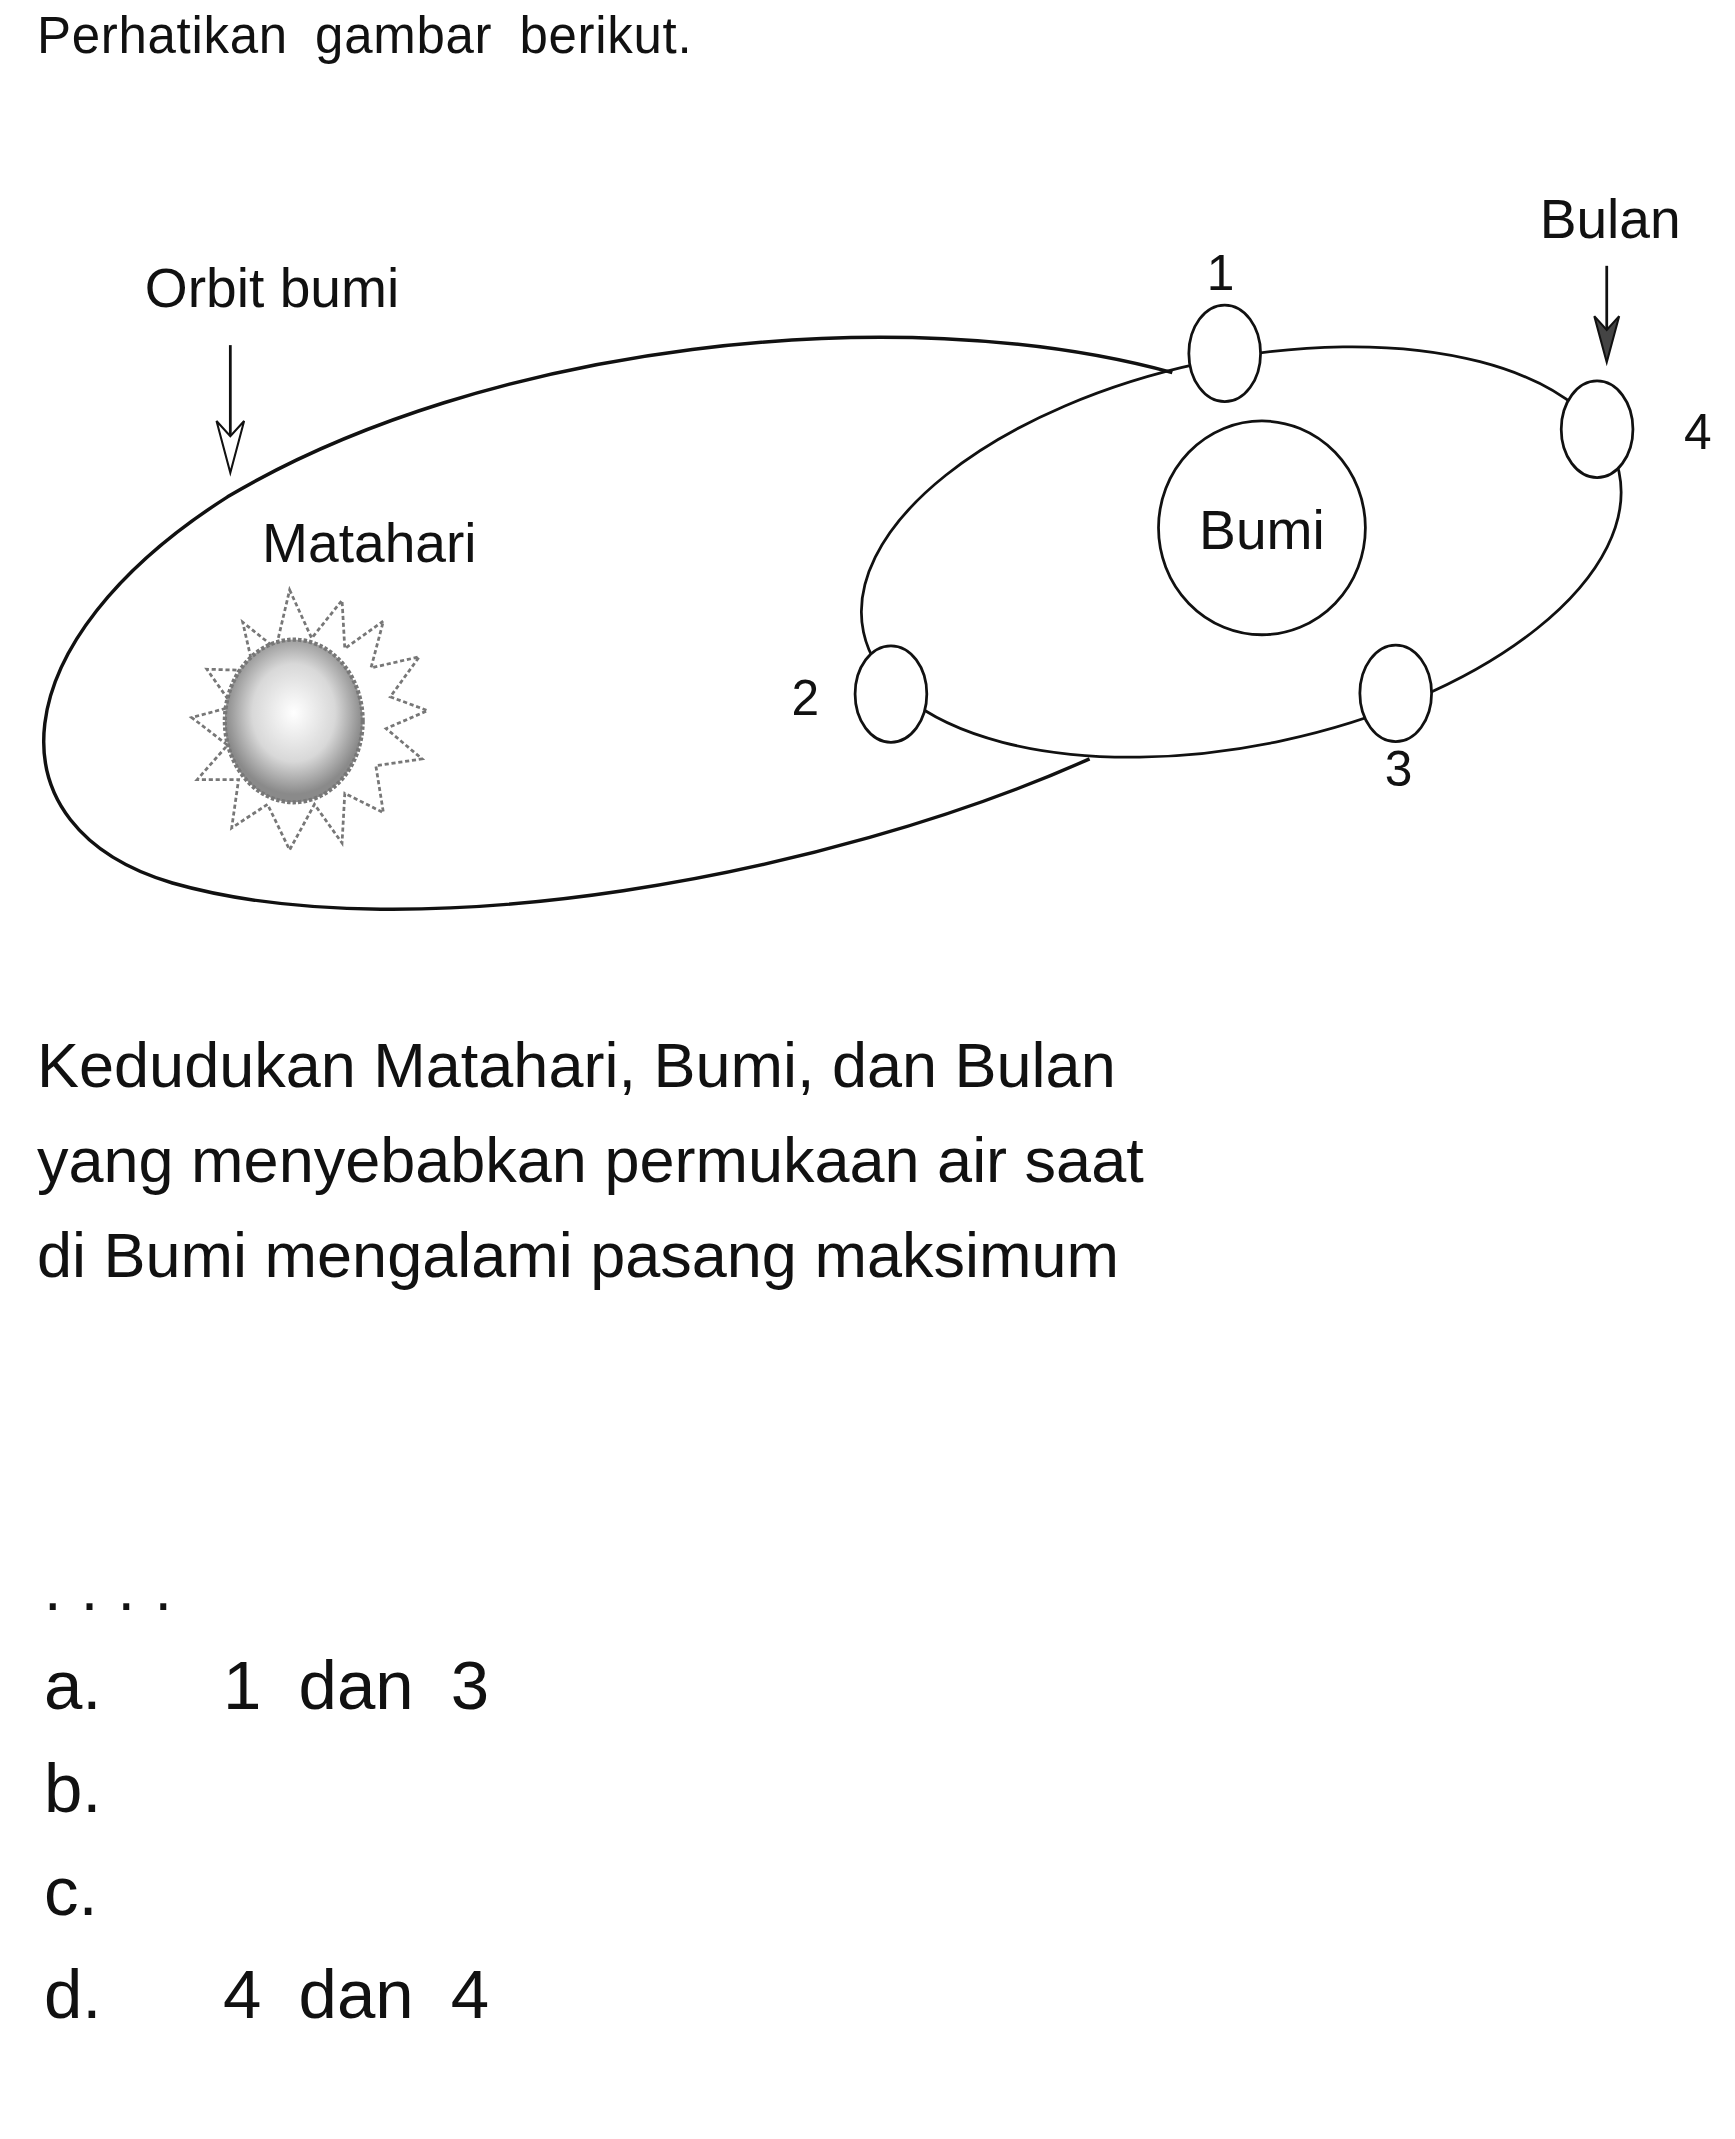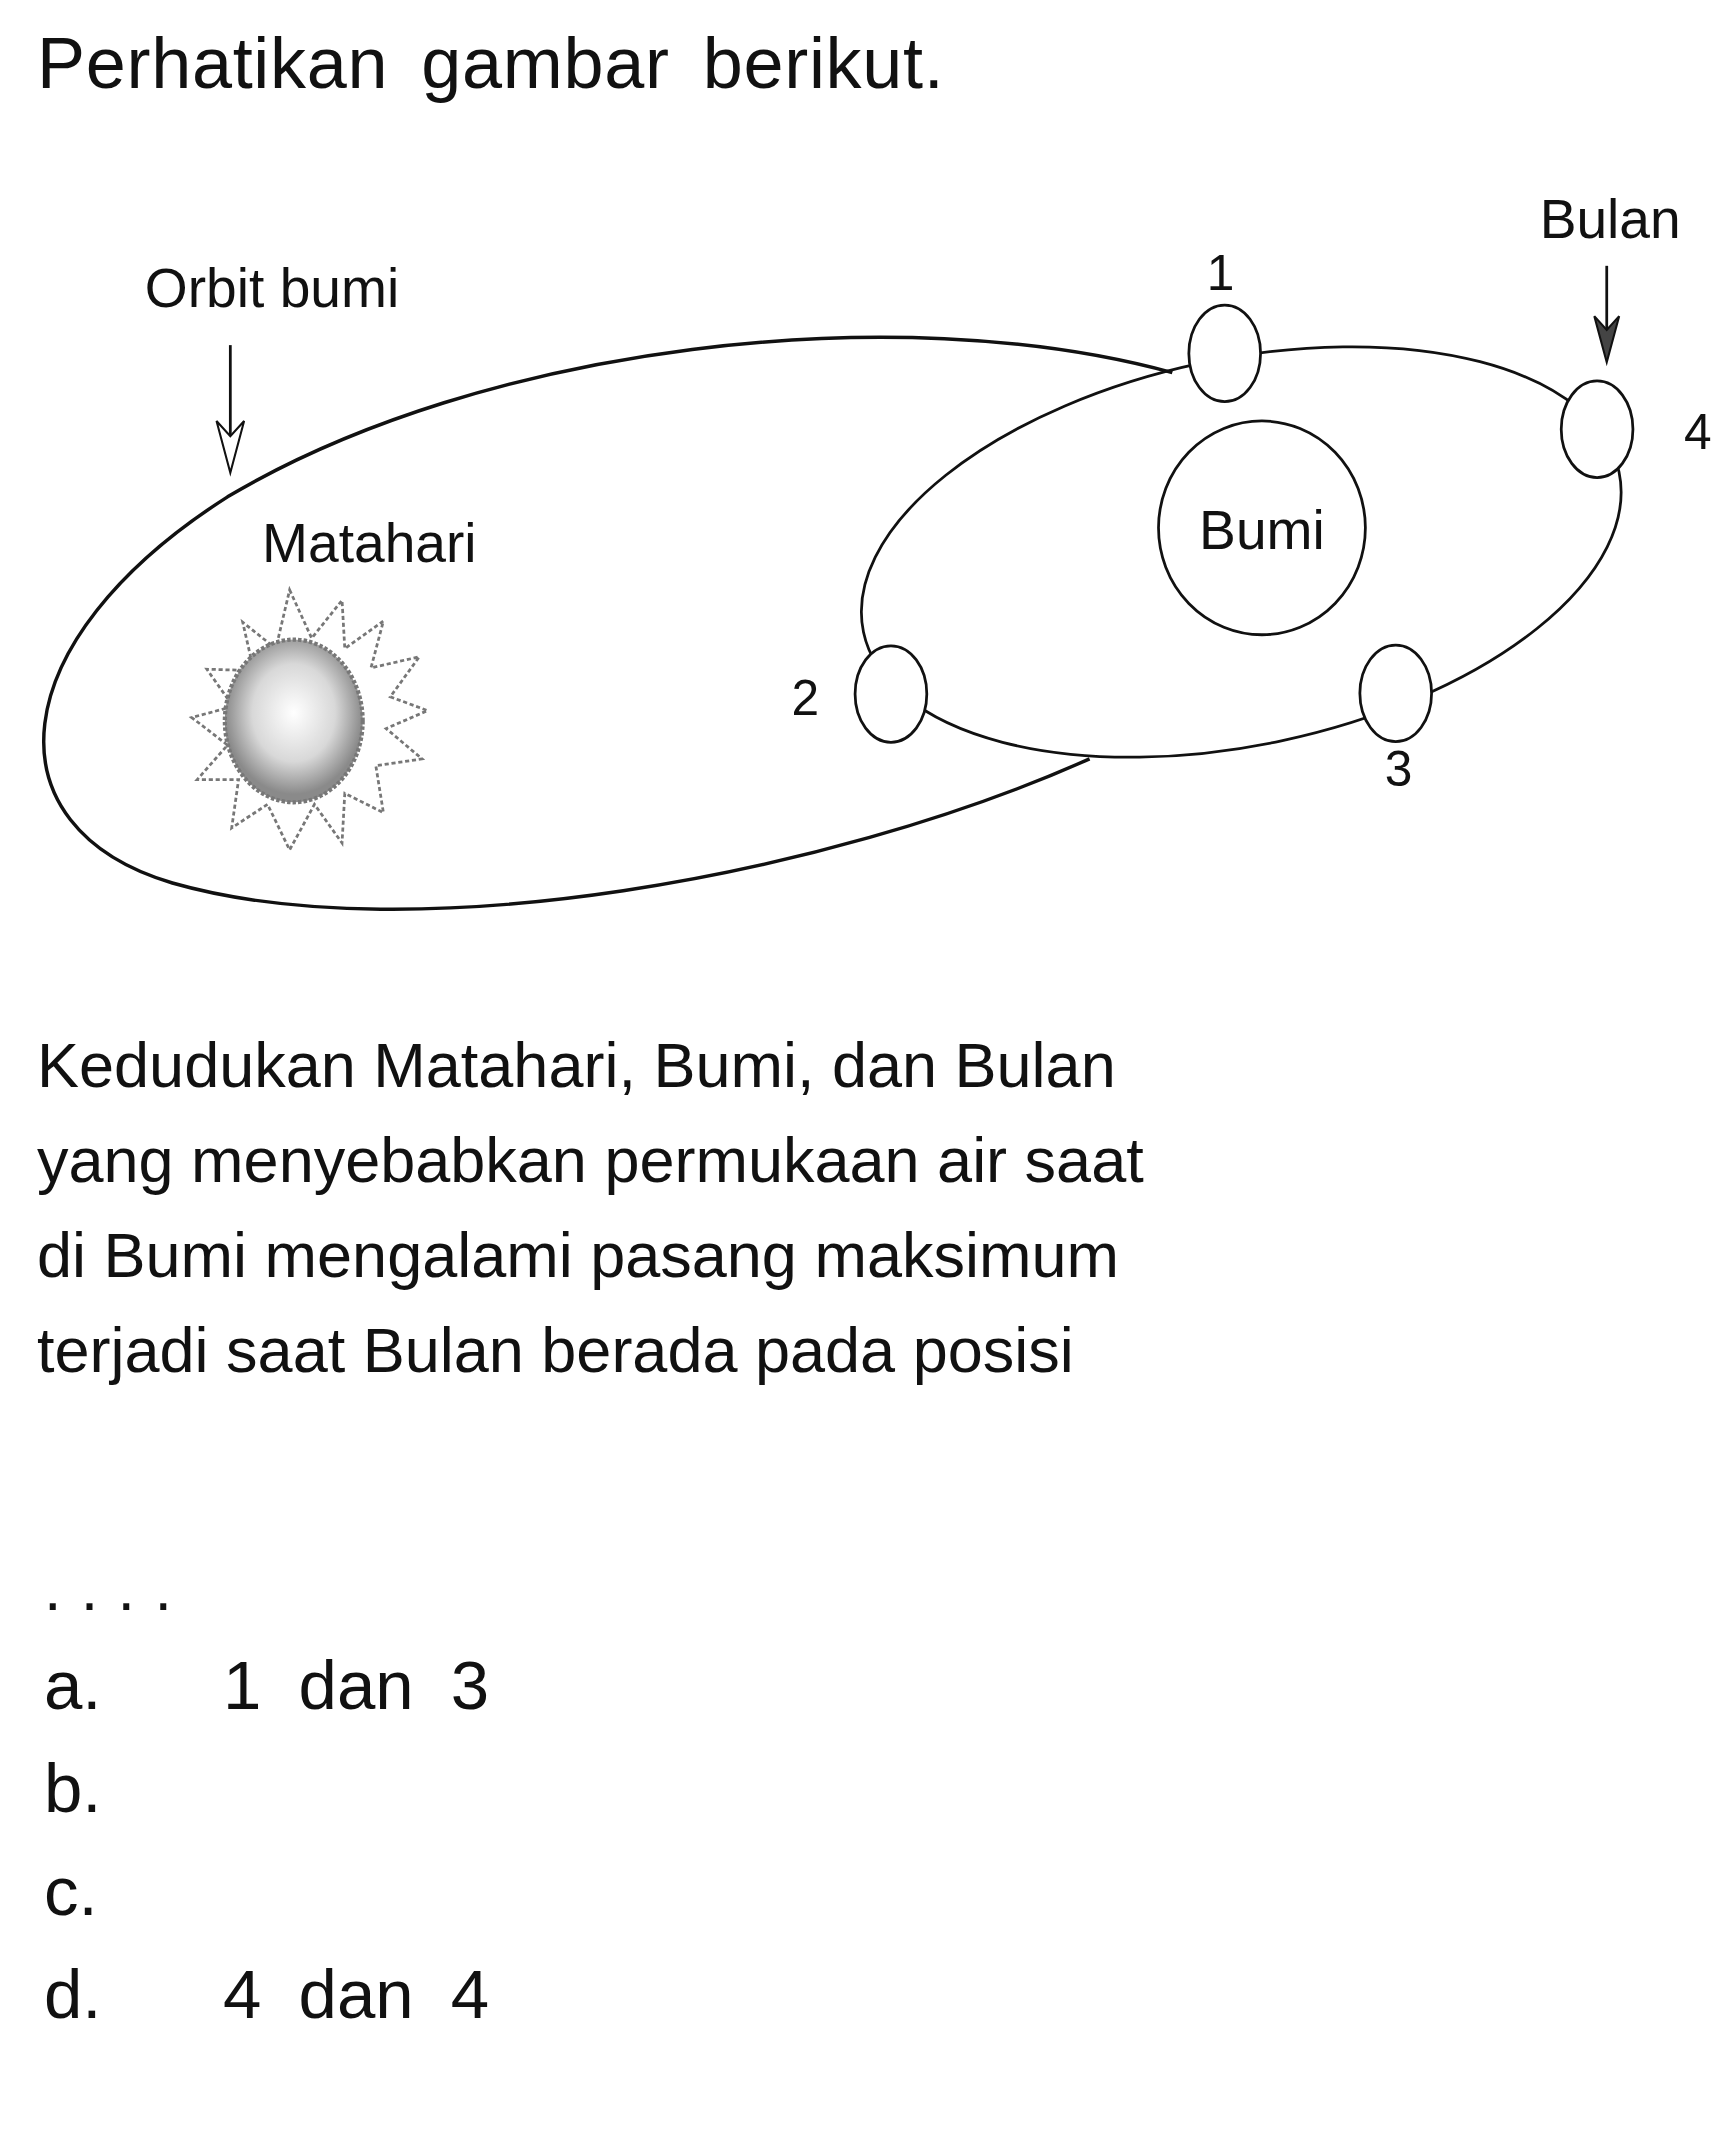--- a/index.html
+++ b/index.html
@@ -1,18 +1,18 @@
 <!DOCTYPE html>
 <html style="font-size:11px"><head>
   <meta charset="utf-8">
   <style>
     html, body { margin: 0; padding: 0; background: #ffffff; }
     body { width: 1735px; height: 2140px; position: relative; overflow: hidden;
            font-family: "Liberation Sans", "DejaVu Sans", sans-serif; color: #111111; }
-    .title { position: absolute; left: 37px; top: 22px; font-size: 72px; letter-spacing: 0.7px; word-spacing: 12.4px; }
+    .title { position: absolute; left: 37px; top: 6px; font-size: 51px; letter-spacing: 0.7px; word-spacing: 12.4px; }
     .diagram { position: absolute; left: 0; top: 138px; width: 1735px; height: 828px; }
     .diagram svg { width: 100%; height: 100%; }
     .lbl { font-family: "Liberation Sans", "DejaVu Sans", sans-serif; fill: #111; }
     .question { position: absolute; left: 37px; top: 1018px; width: 1655px; font-size: 63px; line-height: 95px; }
     .question .line { display: block; white-space: nowrap; }
     .dots { position: absolute; left: 44px; top: 1552px; font-size: 63px; letter-spacing: 19.3px; }
     .options { position: absolute; left: 44px; top: 1634px; font-size: 69px; }
     .option { display: flex; height: 103px; align-items: center; }
     .option .letter { width: 179px; }
     .option .text { word-spacing: 18px; }
@@ -83,21 +83,20 @@
       <polygon points="420,855 452,925 496,870 500,940 556,900 538,968 608,952 566,1010 620,1030 560,1056 612,1100 545,1110 556,1178 500,1150 496,1222 456,1166 420,1232 388,1166 336,1200 346,1130 286,1130 330,1080 278,1040 338,1024 300,970 368,972 352,902 400,940" fill="none" stroke="#777" stroke-width="4" stroke-dasharray="6 4"></polygon>
       <ellipse cx="426" cy="1045" rx="100" ry="118" fill="url(#sunGrad)" stroke="#777" stroke-width="6" stroke-dasharray="5 3"></ellipse>
     </g>
   </svg>
 </div>
 
 <div class="question">
   <span class="line">Kedudukan Matahari, Bumi, dan Bulan</span>
   <span class="line">yang menyebabkan permukaan air saat</span>
   <span class="line">di Bumi mengalami pasang maksimum</span>
-  <span class="line">terjadi saat Bulan berada pada posisi</span>
 </div>
 
 <div class="dots">....</div>
 
 <div class="options">
   <div class="option">
     <span class="letter">a.</span>
     <span class="text">1 dan 3</span>
   </div>
   <div class="option">

